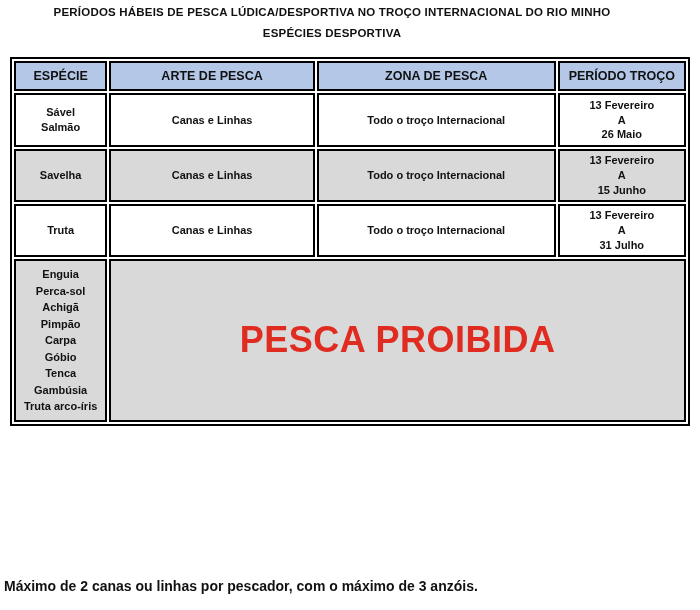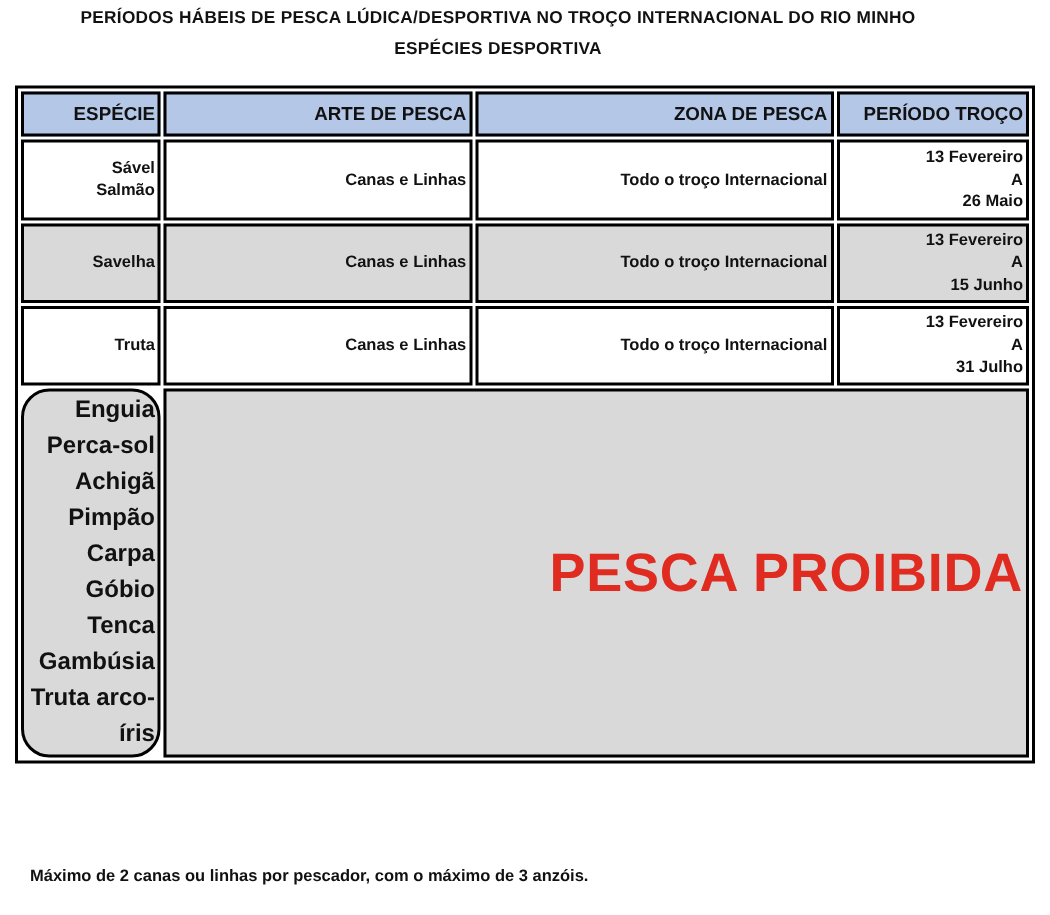--- a/index.html
+++ b/index.html
@@ -25,21 +25,21 @@
     position: absolute; left: 10px; top: 57px;
     width: 680px;
     border-collapse: separate;
     border-spacing: 2px;
     border: 2px solid #000000;
     background: #ffffff;
     table-layout: fixed;
   }
   .species-table th, .species-table td {
     border: 2px solid #000000;
-    text-align: right;
+    text-align: center;
     vertical-align: middle;
     font-weight: bold;
     font-size: 11px;
     line-height: 1.35;
     white-space: pre-line;
     padding: 1px 2px;
     overflow: hidden;
   }
   .species-table th {
     background: #b4c7e7;
@@ -63,25 +63,25 @@
   .row-h7 td { height: 157px; }
 
   td.vtop { vertical-align: top; padding-top: 7px; }
 
   td.prohibited-cell {
     color: #e02b20;
     font-size: 36px;
     letter-spacing: 0.5px;
     font-weight: bold;
   }
-  td.prohibited-species { font-size: 16px; line-height: 1.5; border-radius: 19px; }
+  td.prohibited-species { font-size: 11px; line-height: 1.5; }
 
   .footer-note {
-    position: absolute; left: 20px; top: 578px;
-    font-size: 11px; font-weight: bold;
+    position: absolute; left: 4px; top: 578px;
+    font-size: 14px; font-weight: bold;
   }
 </style>
 </head>
 <body>
 
 <div class="page">
 
   <div class="title-block">
     <p class="title-line1">PERÍODOS HÁBEIS DE PESCA LÚDICA/DESPORTIVA NO TROÇO INTERNACIONAL DO RIO MINHO</p>
     <p class="title-line2">ESPÉCIES DESPORTIVA</p>

